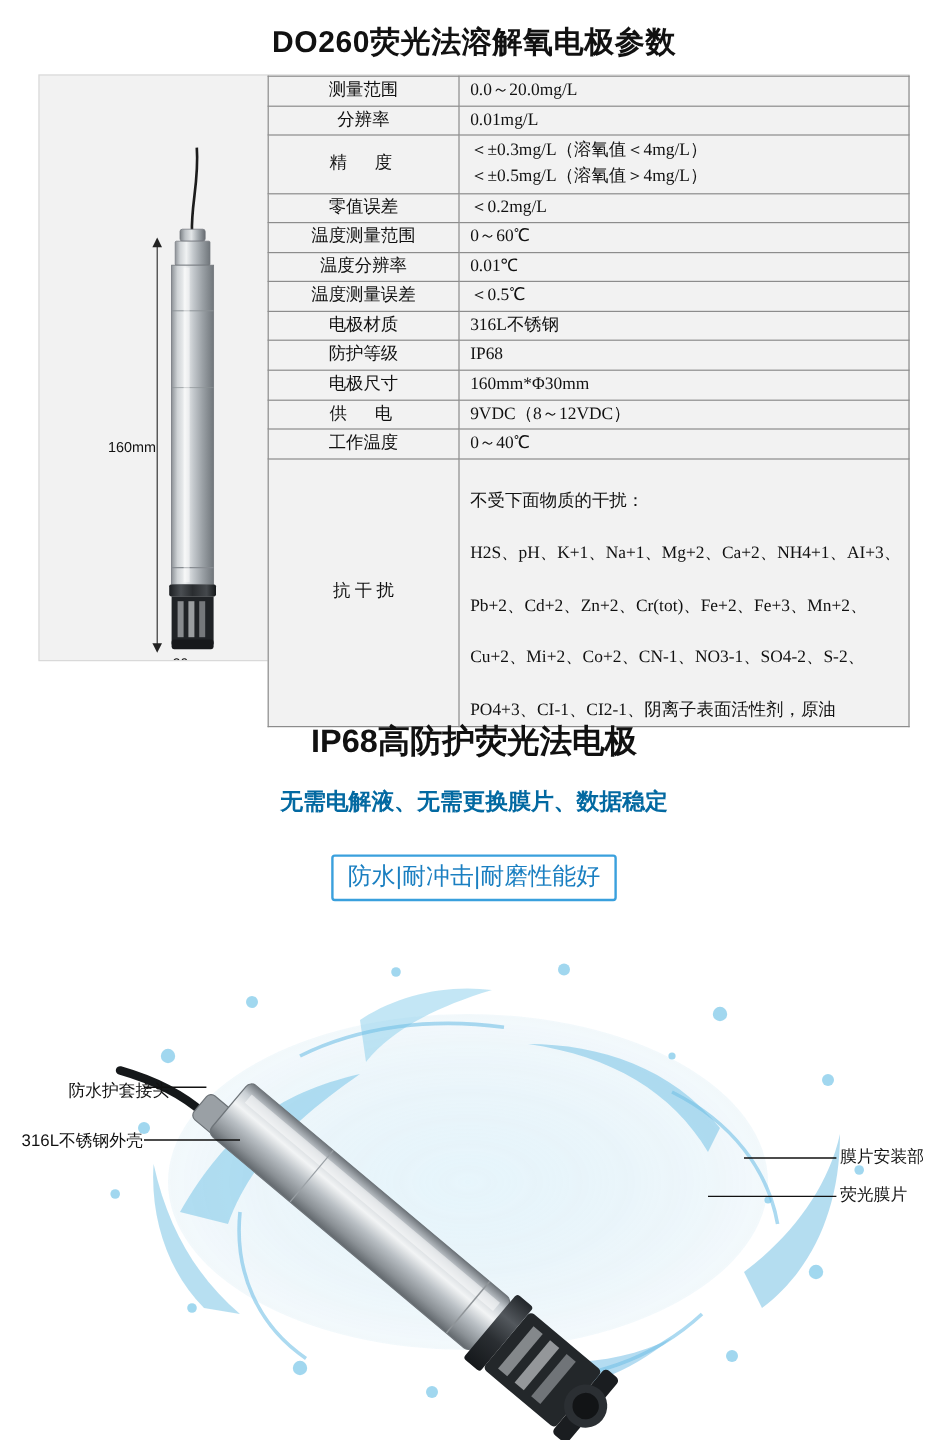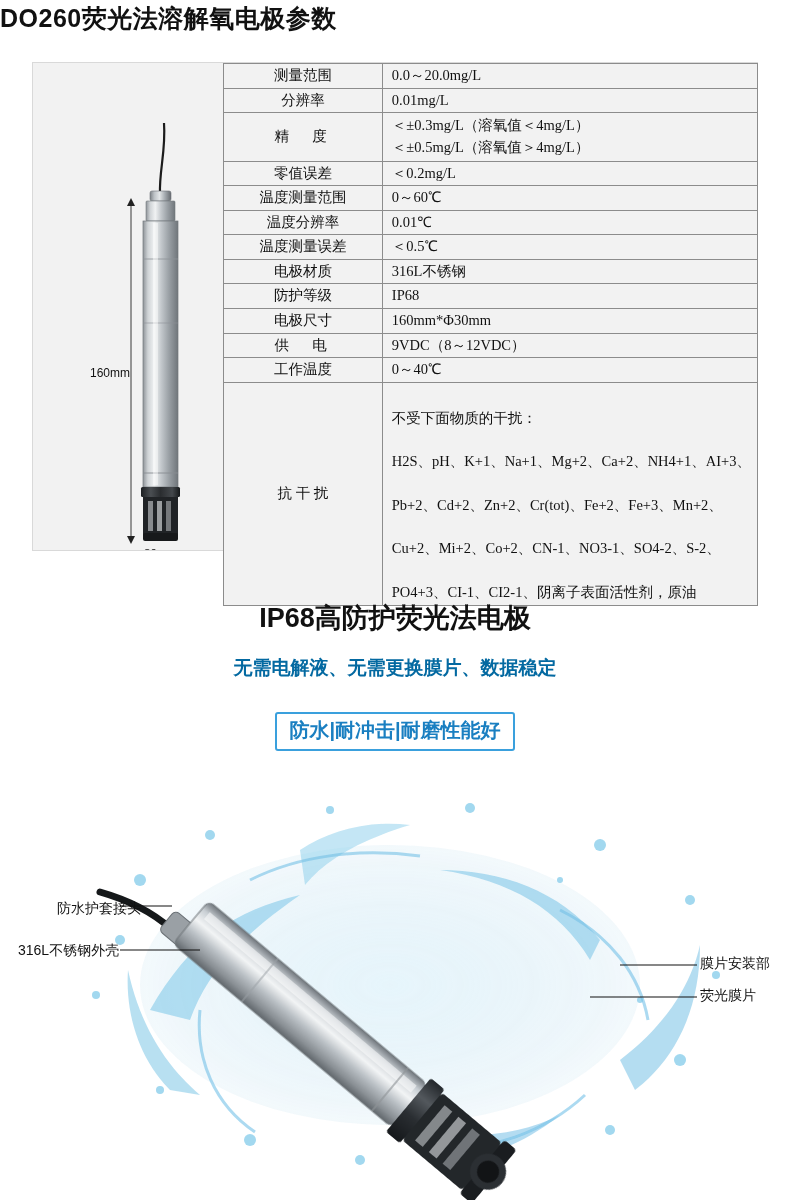--- a/index.html
+++ b/index.html
@@ -9,22 +9,22 @@
     background: #ffffff;
     font-family: "Liberation Sans", sans-serif;
     color: #1a1a1a;
     overflow: hidden;
   }
   .page { position: relative; width: 790px; height: 1200px; background: #fff; }
 
   
   .main-title {
     position: absolute;
-    top: 2px; left: 0; width: 790px;
-    text-align: left;
+    top: 18px; left: 0; width: 790px;
+    text-align: center;
     font-size: 25px;
     font-weight: bold;
     letter-spacing: 0.5px;
     color: #111;
     font-family: "Liberation Sans", sans-serif;
   }
 
   
   .spec-block {
     position: absolute;
@@ -87,21 +87,21 @@
   }
   .badge-row {
     position: absolute; top: 712px; left: 0; width: 790px;
     text-align: center;
   }
   .badge {
     display: inline-block;
     border: 2px solid #3aa0dd;
     color: #1a7fc1;
     font-size: 20px;
-    font-weight: bold;
+    font-weight: normal;
     padding: 3px 12px 5px 12px;
     border-radius: 3px;
     background: #fff;
   }
 
   
   .hero {
     position: absolute;
     top: 760px; left: 0; width: 790px; height: 440px;
     background: #ffffff;

